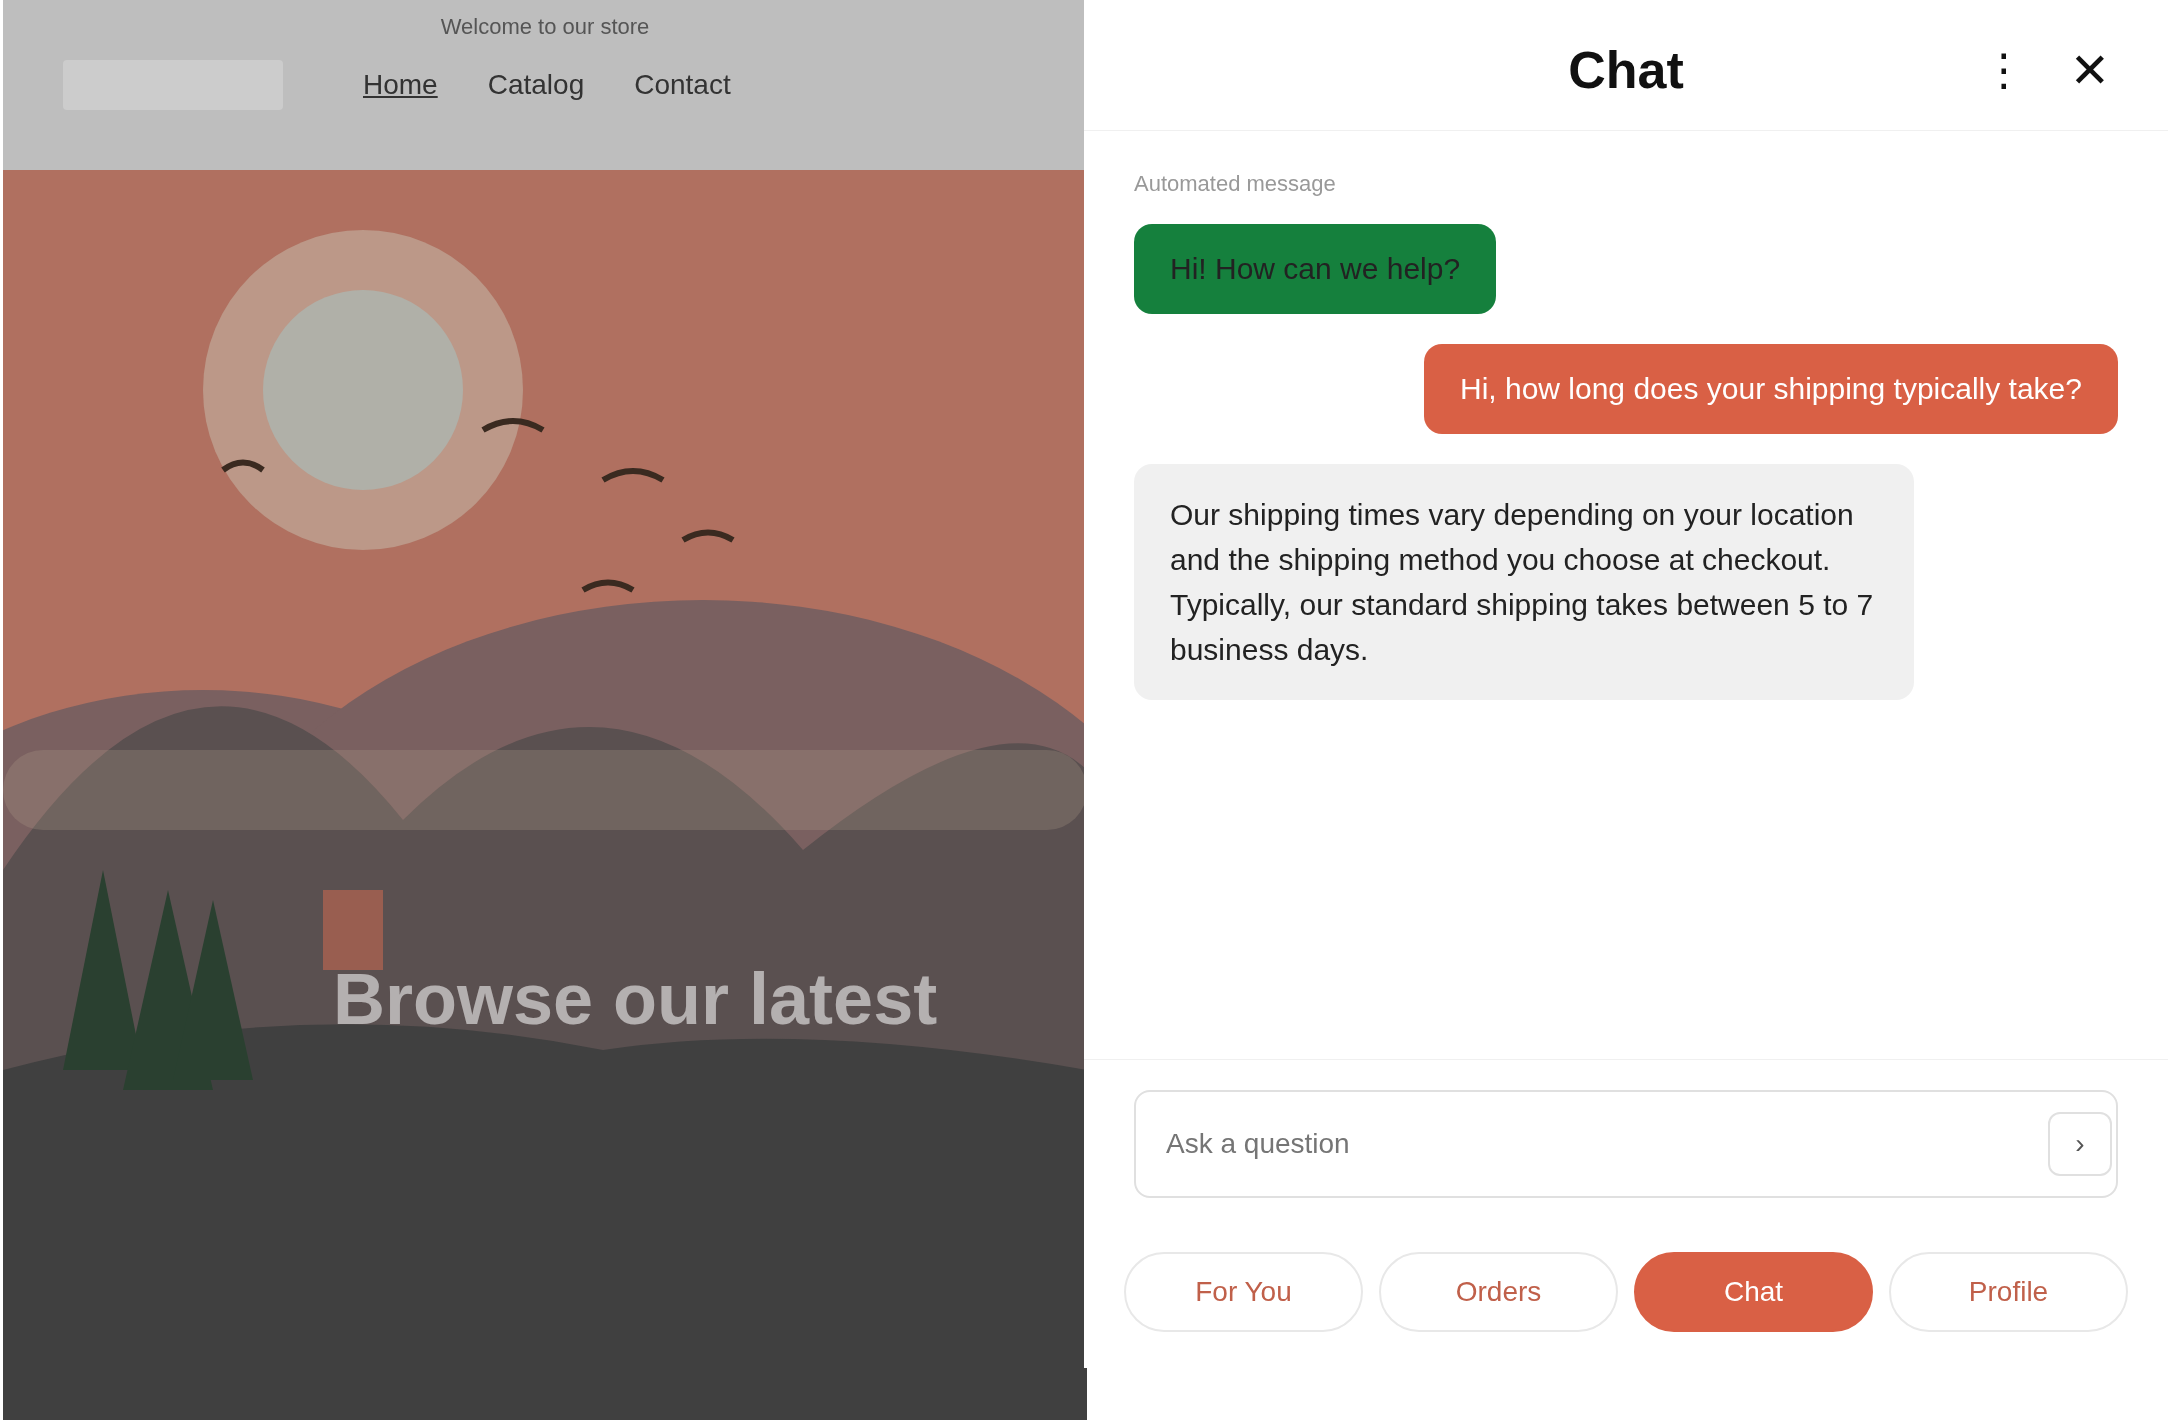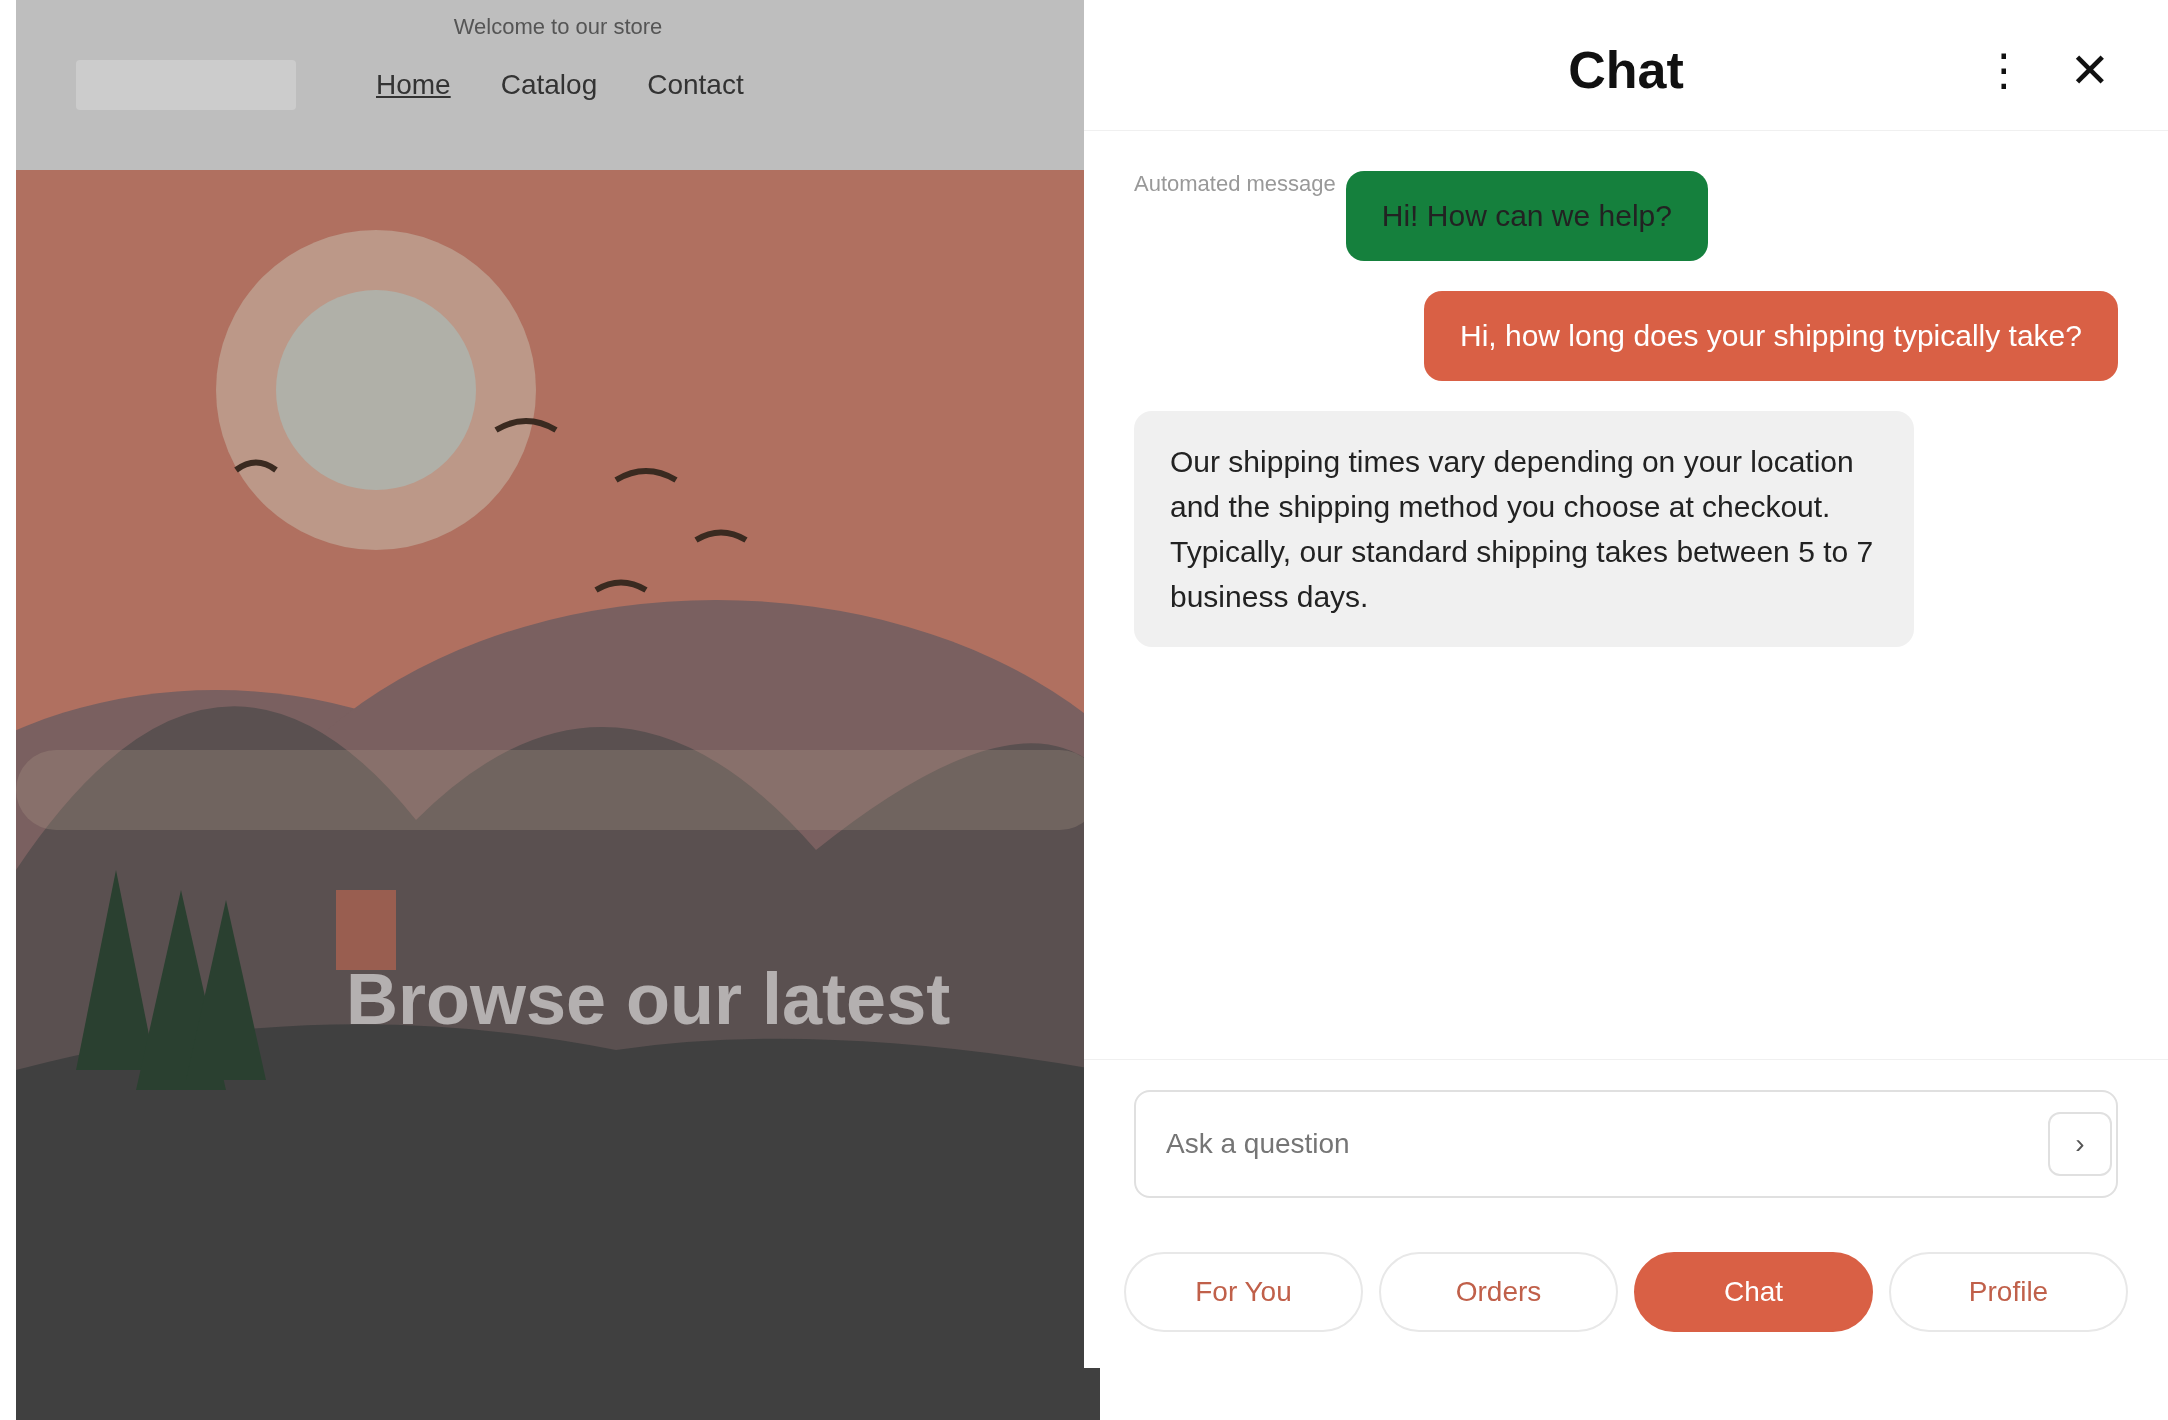--- a/index.html
+++ b/index.html
@@ -7,21 +7,21 @@
       width: 2168px;
       height: 1420px;
       font-family: -apple-system, BlinkMacSystemFont, 'Segoe UI', sans-serif;
       overflow: hidden;
       position: relative;
     }
 
     
     .store-side {
       position: absolute;
-      left: 16px;
+      left: 3px;
       top: 0;
       width: 1084px;
       height: 1420px;
       background: #888;
       overflow: hidden;
     }
 
     .store-header {
       background: rgba(200,200,200,0.85);
       height: 170px;
@@ -162,23 +162,22 @@
       flex: 1;
       padding: 40px 50px;
       overflow-y: auto;
       display: flex;
       flex-direction: column;
       gap: 30px;
     }
 
     .message-group {
       display: flex;
-      flex-direction: row;
-      gap: 10px;
-      text-align: center;
+      flex-direction: column;
+      gap: 21px;
     }
 
     .message-label {
       font-size: 22px;
       color: #999;
       margin-bottom: 6px;
     }
 
     
     .bubble-automated {

